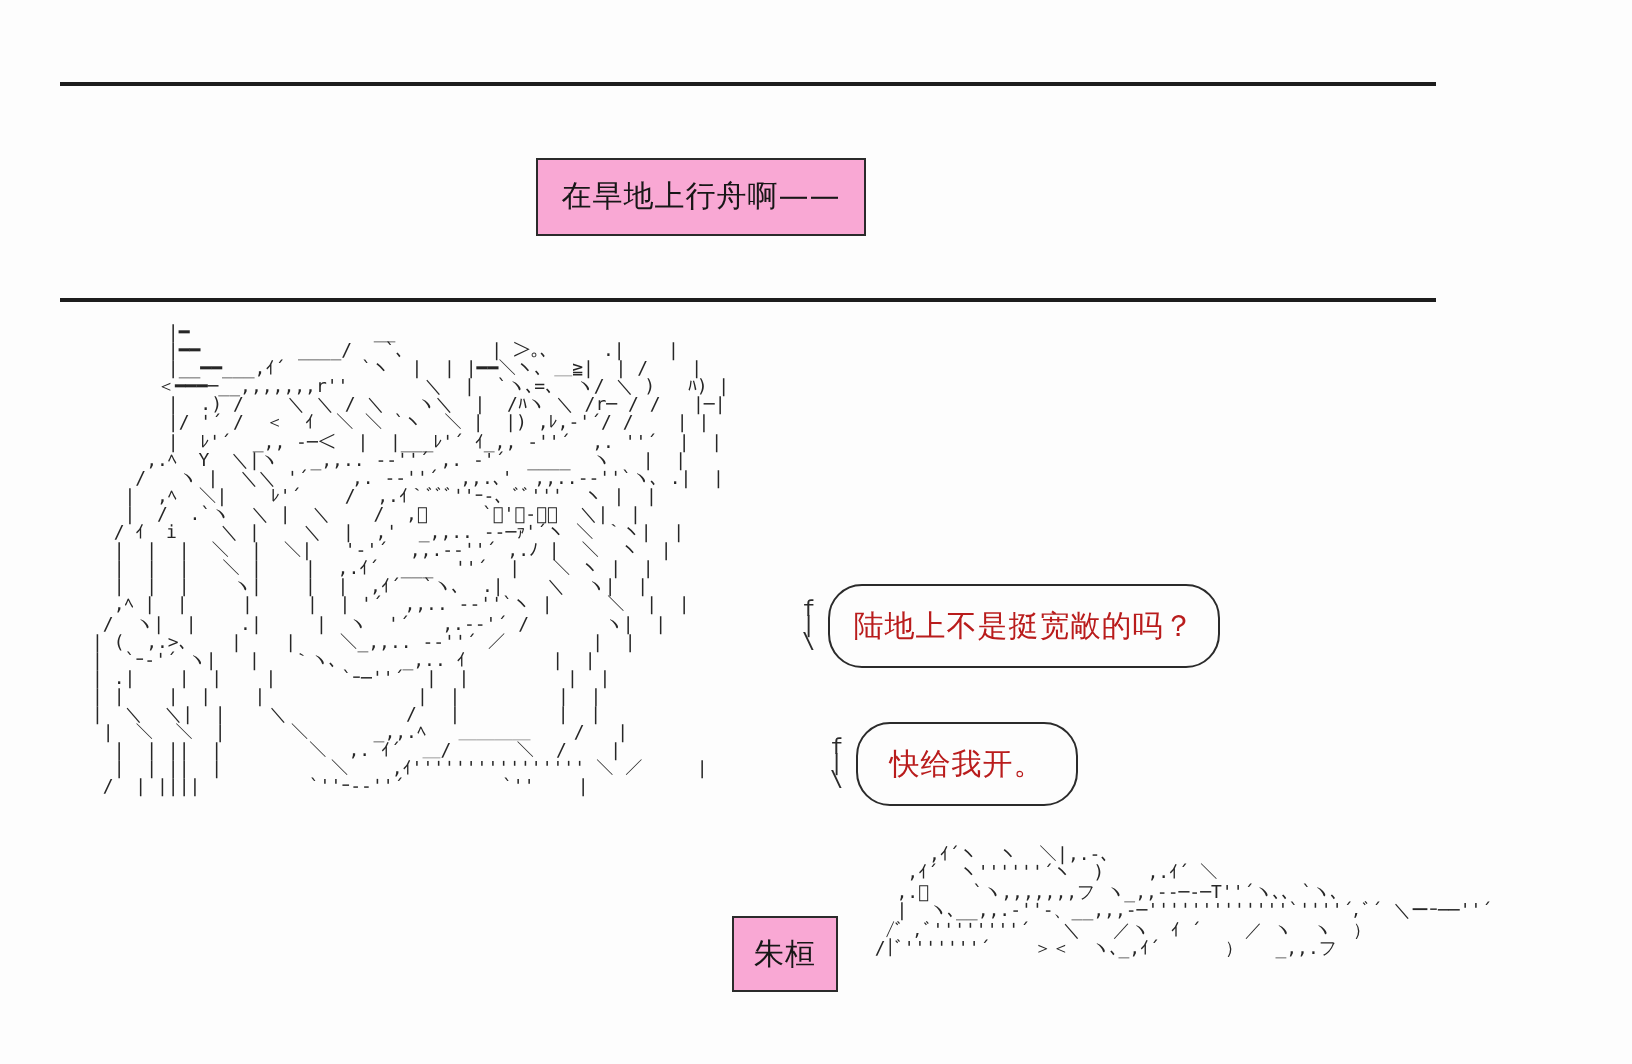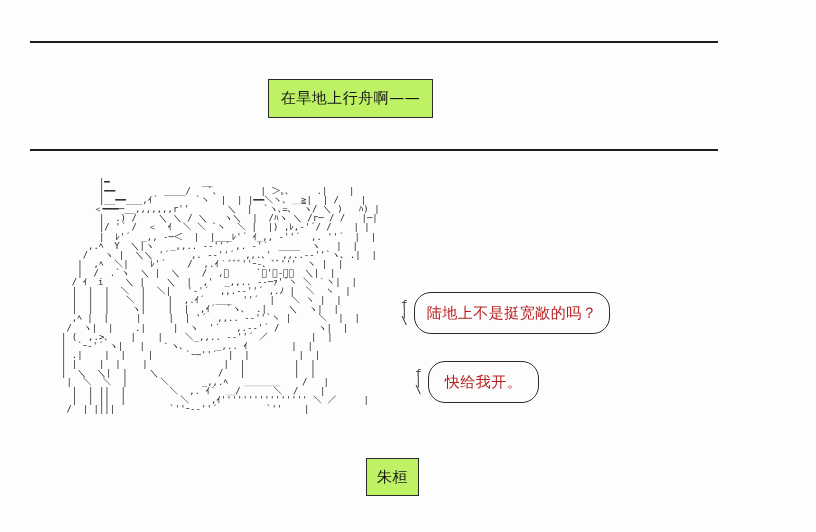--- a/index.html
+++ b/index.html
@@ -32,21 +32,21 @@
     border-top: 2px solid #1d1d1d;
   }
   #divider-top    { top: 41px; }
   #divider-bottom { top: 149px; }
 
   
   .aa-box {
     position: absolute;
     box-sizing: border-box;
     border: 1px solid #2b2b2b;
-    background: #bef264;
+    background: #f9a8d4;
     display: flex;
     align-items: center;
     justify-content: center;
   }
   .aa-box .box-text {
     font-family: "DejaVu Sans", "Liberation Sans", sans-serif;
     font-size: 15px;
     line-height: 1;
     letter-spacing: 0.5px;
     color: #171717;
@@ -118,21 +118,21 @@
 
   
   .aa-art {
     position: absolute;
     font-family: "DejaVu Sans Mono", "Liberation Mono", monospace;
     font-size: 9px;
     line-height: 9.1px;
     letter-spacing: 0px;
     white-space: pre;
     color: #262626;
-    margin: 15px;
+    margin: 0;
     user-select: none;
   }
   #aa-figure {
     left: 46px;
     top: 163px;
   }
   #aa-boat {
     left: 432px;
     top: 424px;
     font-size: 9px;
@@ -172,20 +172,26 @@
 | (  ,.&gt;､    |    |    ＼_,,.. -‐''´ ／        |  |
 |  `ｰ-'´ ヽ|   |   ｀ヽ､      _,.. ｲ        |  |
 | .|    |  |    |      `ｰ─''´  |  |         |  |
 | |    |  |    |              |  |         |  |
 |  ＼  ＼|  |    ＼           /   |         |  |
  |  ＼  ＼  |      ＼      _,,.ﾍ   ＿＿＿＿    /   |
   |  | ||  |        ＼  ,. ｲ´  ＿/      ＼  /    |
   |  | ||  |          ＼    ,ｲ'''''''''''''''' ＼ ／     |
  /  | ||||          `''ｰ--''´         `''    |</pre>
 
+  <pre class="aa-art" id="aa-boat">      ,ｲ´ヽ  ヽ  ＼|,.-､
+    ,ｲ´  ヽ''''''´ヽ  )    ,.ｲ´ ＼
+   ,.ﾞ    `ヽ,,,,,,,フ ヽ_,,--─-─T''´ヽ､､ `ヽ､
+   |  ヽ､__,,.-''-、__,,,-─'''''''''''''`''''´,ﾞ´ ＼ーｰ──''´
+  /ﾞ ,ﾞ''''''''´   ＼   ／ヽ  ｲ ´    ／ ヽ  ヽ  ）
+ /|ﾞ'''''''´    ＞＜  ヽ､_,ｲ´      ）   _,,.フ</pre>
 
   <div class="bubble" id="bubble-1">
     <span class="tail">f
 |
 \</span>
     <span class="bubble-text">陆地上不是挺宽敞的吗？</span>
   </div>
 
   <div class="bubble" id="bubble-2">
     <span class="tail">f

